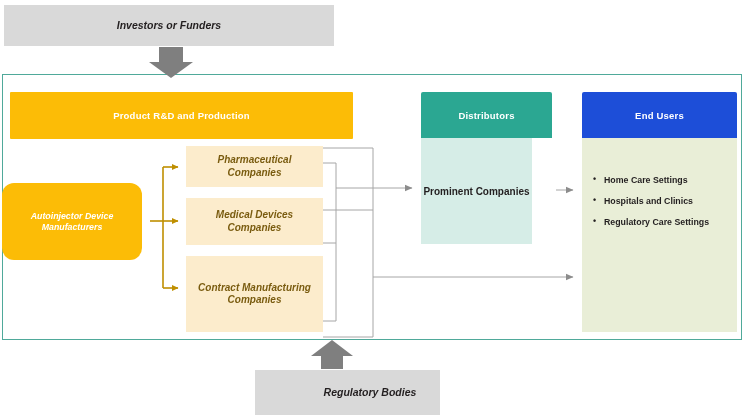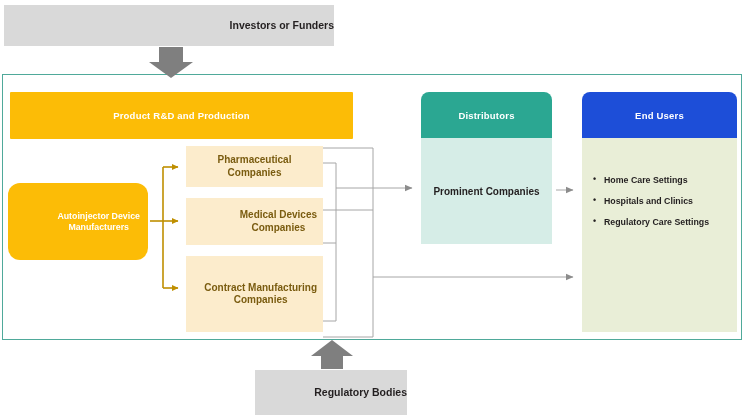--- a/index.html
+++ b/index.html
@@ -21,34 +21,35 @@
     width: 750px;
     height: 420px;
   }
 
   
   .box {
     position: absolute;
     box-sizing: border-box;
     display: flex;
     align-items: center;
-    justify-content: flex-end;
+    justify-content: center;
     text-align: center;
     line-height: 1.25;
+    font-style: italic;
   }
 
   
   .ext-box {
     background: #d9d9d9;
     color: #231f20;
     font-size: 10.5px;
     font-weight: 600;
   }
   #investors-box { left: 4px;   top: 5px;   width: 330px; height: 41px; }
-  #regulatory-box{ left: 255px; top: 370px; width: 152px; height: 45px; padding-left: 45px; }
+  #regulatory-box{ left: 255px; top: 370px; width: 185px; height: 45px; padding-left: 45px; }
 
   
   #ecosystem-frame {
     position: absolute;
     left: 2px;
     top: 74px;
     width: 740px;
     height: 266px;
     box-sizing: border-box;
     border: 1.5px solid #4fa99a;
@@ -59,34 +60,34 @@
   .col-header {
     position: absolute;
     box-sizing: border-box;
     display: flex;
     align-items: center;
     justify-content: center;
     text-align: center;
     color: #ffffff;
     font-size: 9.5px;
     font-weight: 600;
-    border-radius: 8px;
+    border-radius: 2px;
     letter-spacing: .2px;
   }
   #rnd-header   { left: 10px;  top: 92px; width: 343px; height: 47px;
                   background: #fcbc06; border-radius: 1px; }
   #dist-header  { left: 421px; top: 92px; width: 131px; height: 46px;
                   background: #2ba792; border-bottom-left-radius: 0; border-bottom-right-radius: 0; }
   #end-header   { left: 582px; top: 92px; width: 155px; height: 46px;
                   background: #1d4ed8; border-bottom-left-radius: 0; border-bottom-right-radius: 0; }
 
   
   #dist-body {
     position: absolute;
-    left: 421px; top: 138px; width: 131px; height: 106px;
+    left: 421px; top: 138px; width: 111px; height: 106px;
     background: #d6ede7;
     display: flex; align-items: center; justify-content: center;
     text-align: center;
     font-size: 10px; font-weight: 700; color: #231f20;
     box-sizing: border-box;
   }
   #end-body {
     position: absolute;
     left: 582px; top: 138px; width: 155px; height: 194px;
     background: #e9eed7;
@@ -105,21 +106,21 @@
   }
   #end-list li::before {
     content: "\2022";
     position: absolute;
     left: 1px; top: -1px;
     font-size: 9px;
   }
 
   
   #manufacturer-box {
-    left: 8px; top: 183px; width: 140px; height: 77px;
+    left: 2px; top: 183px; width: 140px; height: 77px;
     background: #fcbc06;
     border-radius: 12px;
     color: #ffffff;
     font-size: 8.8px;
     font-weight: 700;
     padding: 0 8px;
   }
 
   
   .cat-box {

